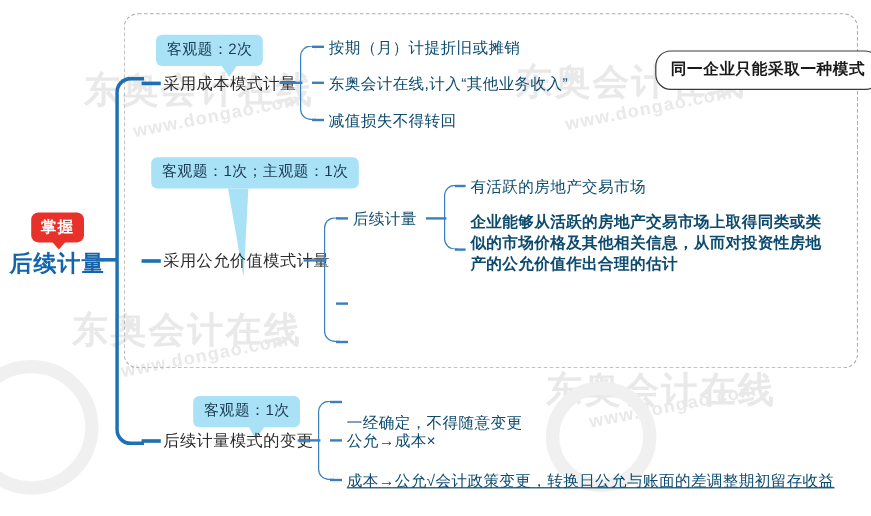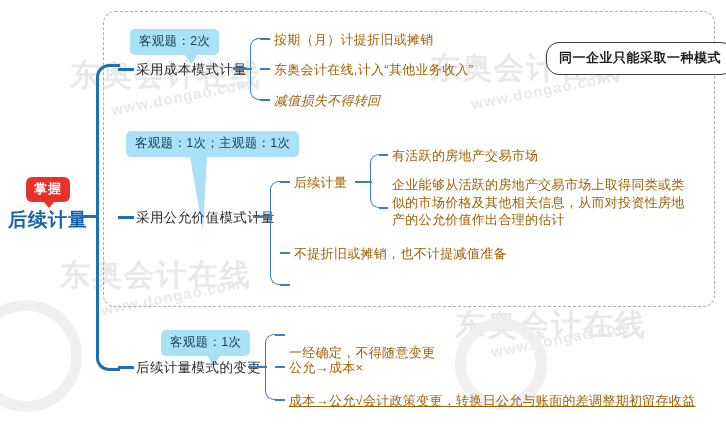--- a/index.html
+++ b/index.html
@@ -140,28 +140,29 @@
   .btick {
     position: absolute;
     height: 1.7px;
     background: #3b7fbd;
   }
 
   
   .l2 {
     position: absolute;
     font-size: 13px;
-    color: #a16207;
+    color: #0c4a6e;
     letter-spacing: 0.3px;
     white-space: nowrap;
   }
   .l2.wrap {
     white-space: normal;
     line-height: 1.35;
     width: 300px;
+    font-weight: bold;
   }
 
   
   .callout {
     position: absolute;
     background: #a9e2f7;
     color: #18394f;
     font-size: 12.5px;
     padding: 4px 9px 5px 9px;
     border-radius: 5px;
@@ -245,41 +246,40 @@
   <div class="l1" style="left:136px; top:61px;">采用成本模式计量</div>
 
   <div class="bstub" style="left:233px; top:68px; width:19px;"></div>
   <div class="bracket" style="left:250px; top:38px; width:13px; height:62px;"></div>
   <div class="btick" style="left:260px; top:38px;  width:10px;"></div>
   <div class="btick" style="left:260px; top:68px;  width:10px;"></div>
   <div class="btick" style="left:260px; top:99px;  width:10px;"></div>
 
   <div class="l2" style="left:274px; top:31px;">按期（月）计提折旧或摊销</div>
   <div class="l2" style="left:274px; top:61px;">东奥会计在线,计入“其他业务收入”</div>
-  <div class="l2" style="left:274px; top:92px;font-style:italic;">减值损失不得转回</div>
+  <div class="l2" style="left:274px; top:92px;">减值损失不得转回</div>
 
   <div id="note-box">
     <span>同一企业只能采取一种模式</span>
   </div>
 
   <div class="lead" style="left:118px; top:216px; width:16px;"></div>
   <div class="callout" style="left:126px; top:131px;">
     <span>客观题：1次；主观题：1次</span>
     <span class="tail tail-long"></span>
   </div>
   <div class="l1" style="left:136px; top:209px;">采用公允价值模式计量</div>
 
   <div class="bstub" style="left:253px; top:216px; width:19px;"></div>
   <div class="bracket" style="left:270px; top:181px; width:13px; height:104px;"></div>
   <div class="btick" style="left:280px; top:181px; width:10px;"></div>
   <div class="btick" style="left:280px; top:252px; width:10px;"></div>
   <div class="btick" style="left:280px; top:284px; width:10px;"></div>
 
   <div class="l2" style="left:294px; top:174px;">后续计量</div>
-  <div class="l2" style="left:294px; top:245px;">不提折旧或摊销，也不计提减值准备</div>
 
   <div class="bstub" style="left:355px; top:181px; width:17px;"></div>
   <div class="bracket" style="left:370px; top:154px; width:12px; height:54px;"></div>
   <div class="btick" style="left:379px; top:154px; width:9px;"></div>
   <div class="btick" style="left:379px; top:207px; width:9px;"></div>
 
   <div class="l2" style="left:392px; top:147px;">有活跃的房地产交易市场</div>
   <div class="l2 wrap" style="left:392px; top:176px; width:302px;">企业能够从活跃的房地产交易市场上取得同类或类似的市场价格及其他相关信息，从而对投资性房地产的公允价值作出合理的估计</div>
 
   <div class="lead" style="left:118px; top:366px; width:16px;"></div>

